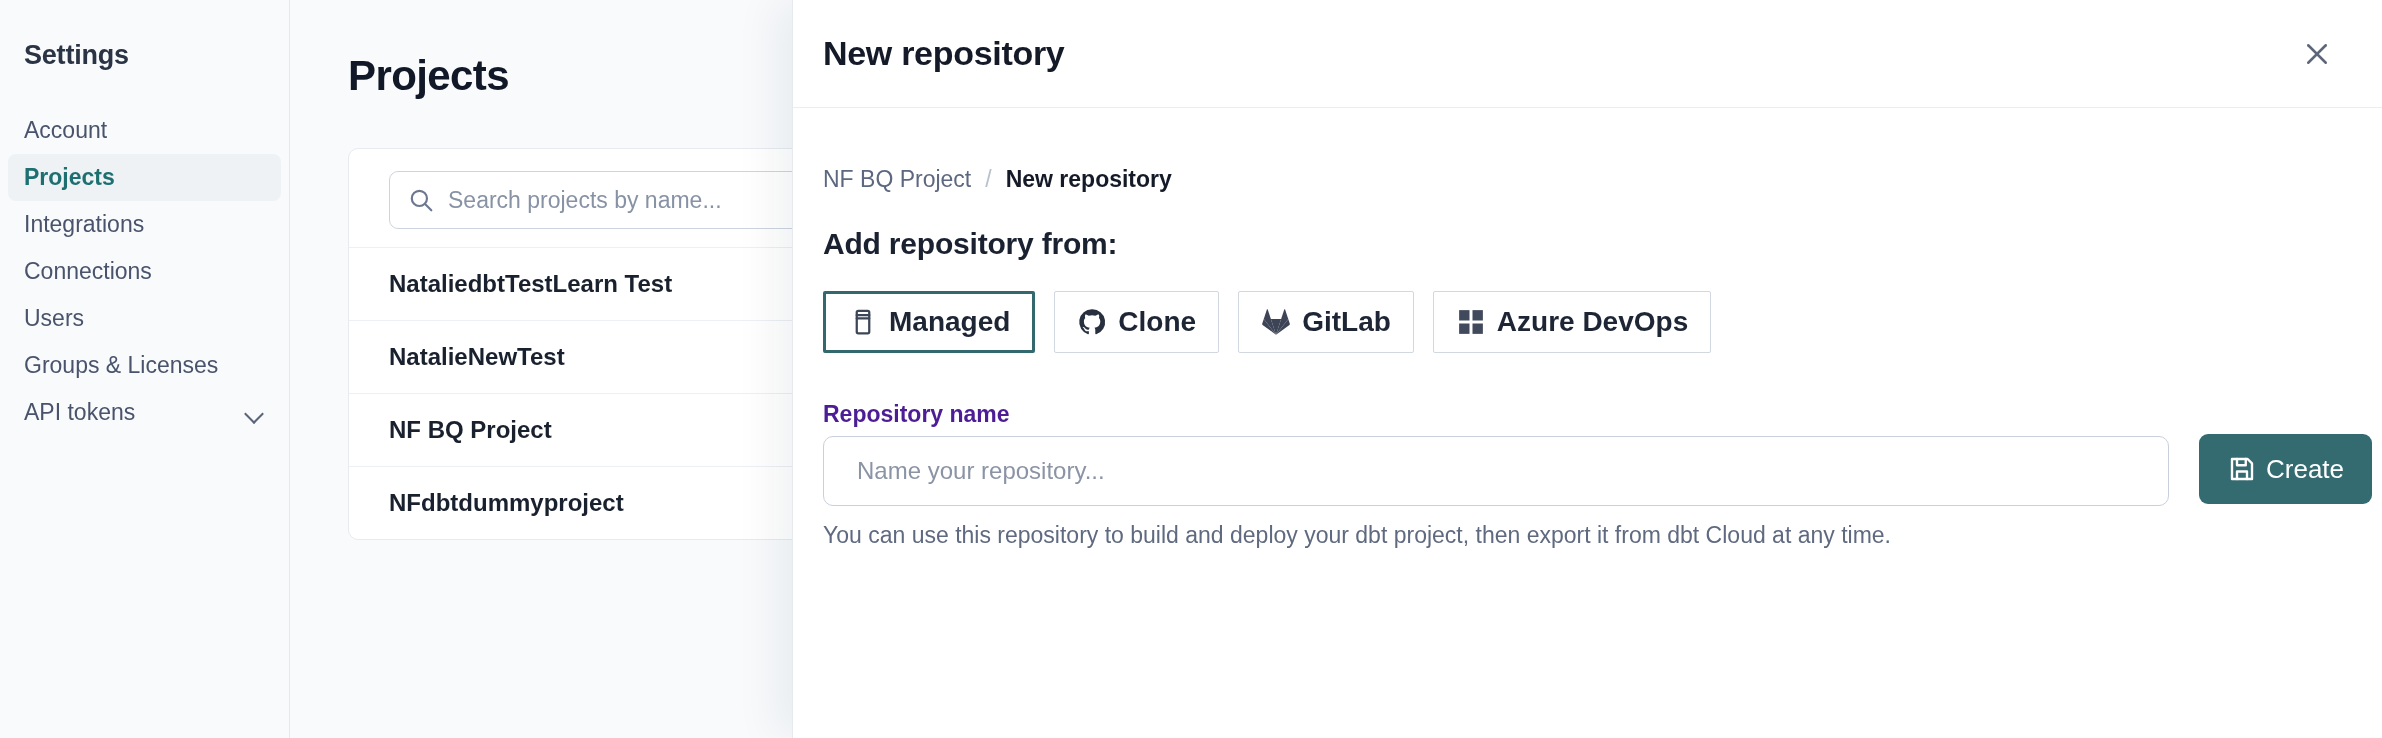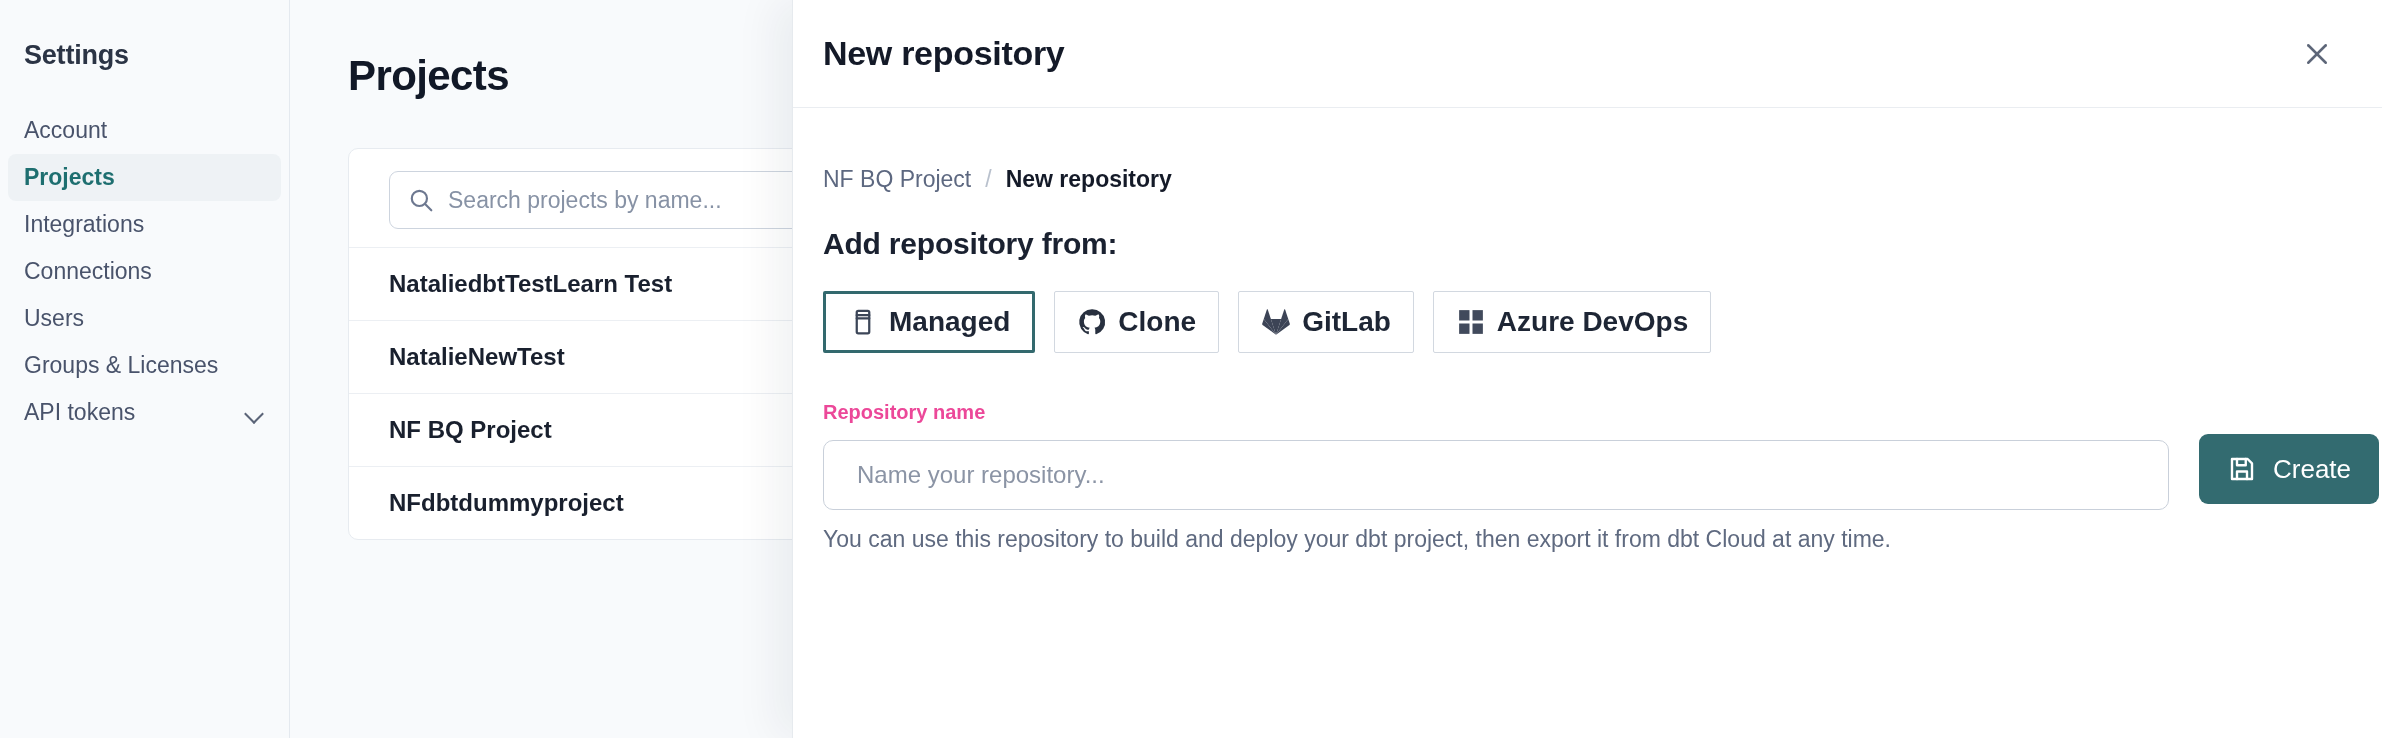--- a/index.html
+++ b/index.html
@@ -211,24 +211,24 @@
     cursor: pointer;
     font-family: "Liberation Sans", sans-serif;
     white-space: nowrap;
   }
   .provider-btn.selected {
     border: 3px solid #33696e;
   }
   .provider-icon { width: 30px; height: 30px; flex: 0 0 30px; display:block; }
 
   .field-label {
-    font-size: 20px;
-    font-weight: bold;
-    color: #ec4899;
-    margin-bottom: 16px;
+    font-size: 23px;
+    font-weight: bold;
+    color: #4c1d95;
+    margin-bottom: 8px;
   }
   .field-row {
     display: flex;
     align-items: flex-start;
     gap: 30px;
   }
   .field-col { flex: 0 0 auto; }
   .repo-input {
     width: 1346px;
     height: 70px;
@@ -245,21 +245,21 @@
   .helper-text {
     margin-top: 16px;
     font-size: 23px;
     color: #5f6a80;
     white-space: nowrap;
   }
   .create-btn {
     display: flex;
     align-items: center;
     justify-content: center;
-    gap: 16px;
+    gap: 9px;
     height: 70px;
     padding: 0 28px;
     background: #336b70;
     border: none;
     border-radius: 9px;
     color: #ffffff;
     font-size: 26px;
     font-family: "Liberation Sans", sans-serif;
     cursor: pointer;
     margin-top: 33px;

